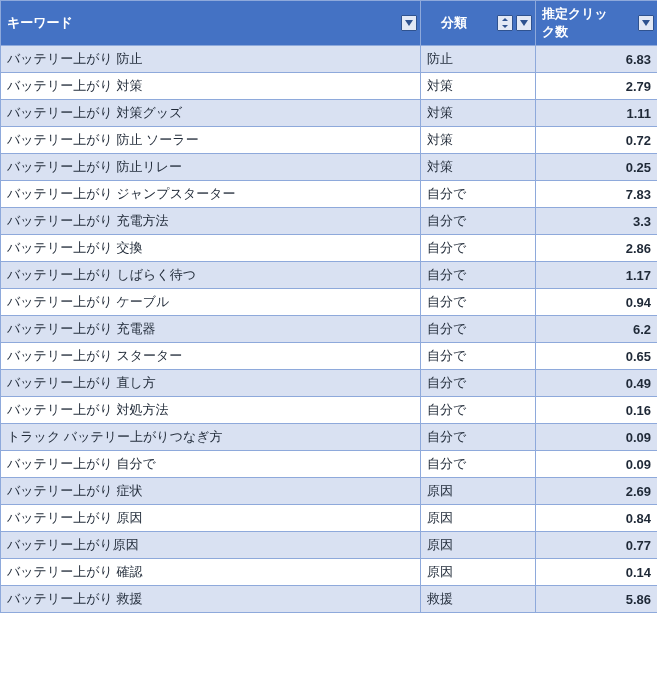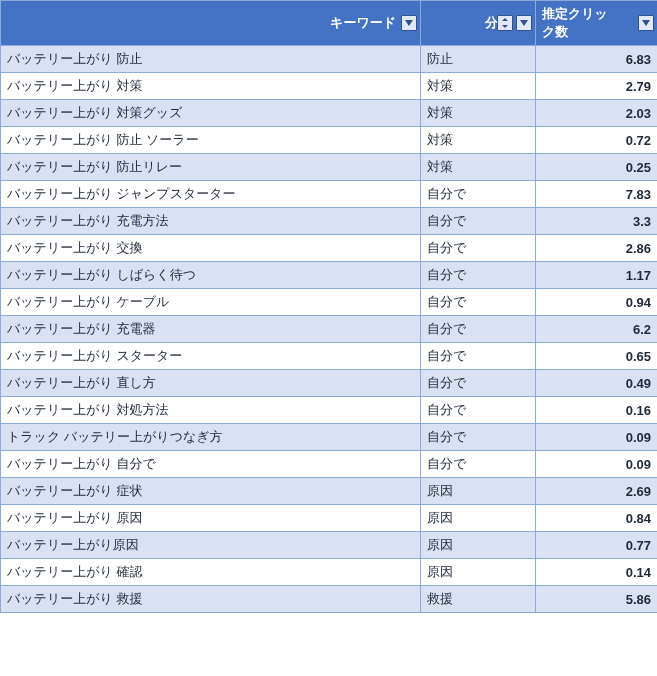--- a/index.html
+++ b/index.html
@@ -11,21 +11,21 @@
   }
   table {
     width: 100%;
     border-collapse: collapse;
     table-layout: fixed;
   }
   th {
     background: #4472c4;
     color: #fff;
     font-weight: bold;
-    text-align: right;
+    text-align: left;
     padding: 4px 6px;
     border: 1px solid #8ea9db;
     position: relative;
     height: 26px;
     vertical-align: middle;
   }
   th.col-keyword { width: 420px; }
   th.col-category { width: 115px; padding-left: 20px; }
   th.col-clicks { width: 122px; text-align: left; }
   .header-label { display:inline-block; }
@@ -119,21 +119,21 @@
         <td class="cell-clicks">6.83</td>
       </tr>
       <tr>
         <td class="cell-keyword">バッテリー上がり 対策</td>
         <td class="cell-category">対策</td>
         <td class="cell-clicks">2.79</td>
       </tr>
       <tr>
         <td class="cell-keyword">バッテリー上がり 対策グッズ</td>
         <td class="cell-category">対策</td>
-        <td class="cell-clicks">2.03</td>
+        <td class="cell-clicks">1.11</td>
       </tr>
       <tr>
         <td class="cell-keyword">バッテリー上がり 防止 ソーラー</td>
         <td class="cell-category">対策</td>
         <td class="cell-clicks">0.72</td>
       </tr>
       <tr>
         <td class="cell-keyword">バッテリー上がり 防止リレー</td>
         <td class="cell-category">対策</td>
         <td class="cell-clicks">0.25</td>

